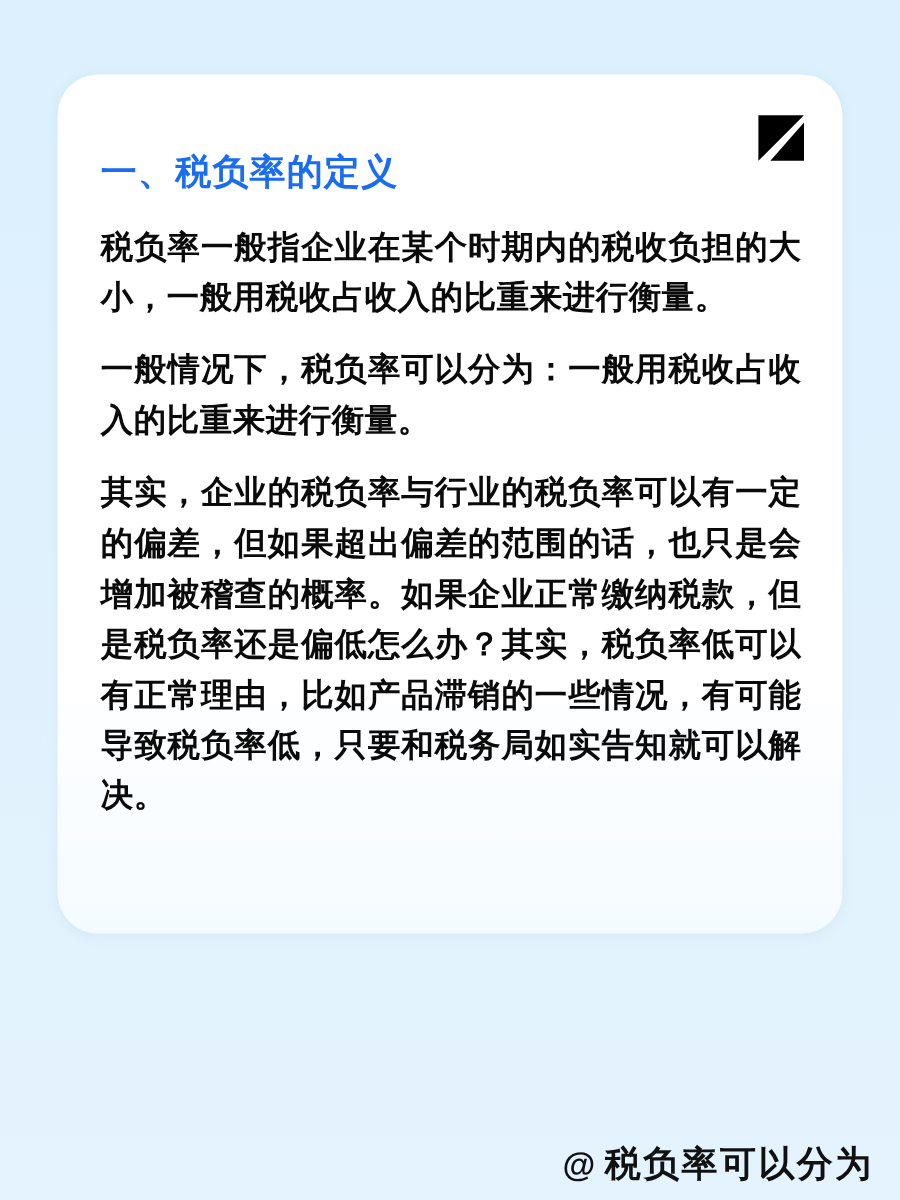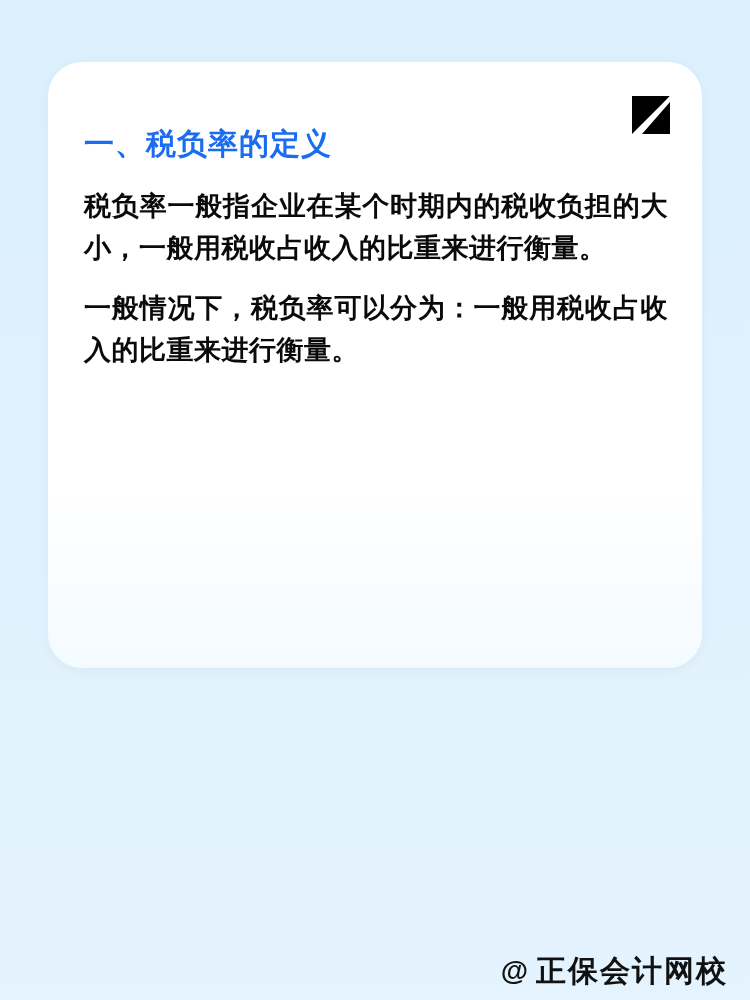--- a/index.html
+++ b/index.html
@@ -19,21 +19,21 @@
     position: absolute;
     inset: 0;
     background: linear-gradient(180deg, #dcf0fd 0%, #dff1fd 40%, #e4f3fe 100%);
   }
 
   .card {
     position: absolute;
     left: 48px;
     top: 62px;
     width: 654px;
-    height: 606px;
+    height: 716px;
     background: linear-gradient(180deg, #ffffff 0%, #ffffff 70%, #f4fbff 100%);
     border-radius: 34px;
     box-shadow: 0 2px 10px rgba(120, 160, 190, 0.10);
     overflow: hidden;
   }
 
   .corner-mark {
     position: absolute;
     right: 28px;
     top: 30px;
@@ -102,22 +102,23 @@
         <polygon points="4,4 42,4 4,42" fill="#000000"></polygon>
         <polygon points="42,4 42,42 8,42" fill="#ffffff"></polygon>
         <polygon points="42,10 42,42 14,42" fill="#000000"></polygon>
       </svg>
     </div>
 
     <div class="content">
       <h1 class="heading">一、税负率的定义</h1>
       <p class="para">税负率一般指企业在某个时期内的税收负担的大小，一般用税收占收入的比重来进行衡量。</p>
       <p class="para">一般情况下，税负率可以分为：一般用税收占收入的比重来进行衡量。</p>
+      <p class="para">其实，企业的税负率与行业的税负率可以有一定的偏差，但如果超出偏差的范围的话，也只是会增加被稽查的概率。如果企业正常缴纳税款，但是税负率还是偏低怎么办？其实，税负率低可以有正常理由，比如产品滞销的一些情况，有可能导致税负率低，只要和税务局如实告知就可以解决。</p>
     </div>
 
   </div>
 
   <div class="footer">
     <span class="at">@</span>
-    <span class="brand">正保会计网校</span>
+    <span class="brand">税负率可以分为</span>
   </div>
 
 </div>
 
 </body></html>

